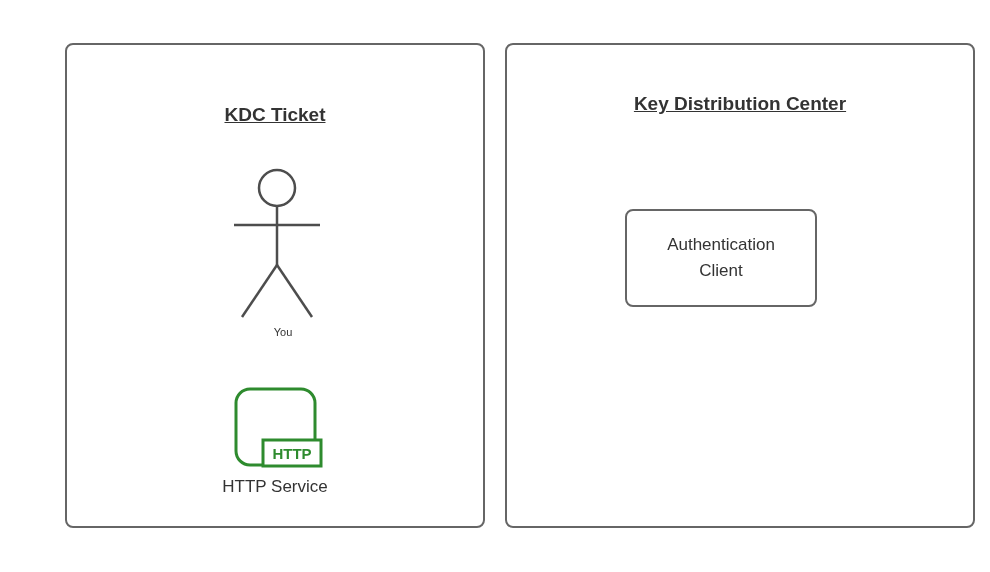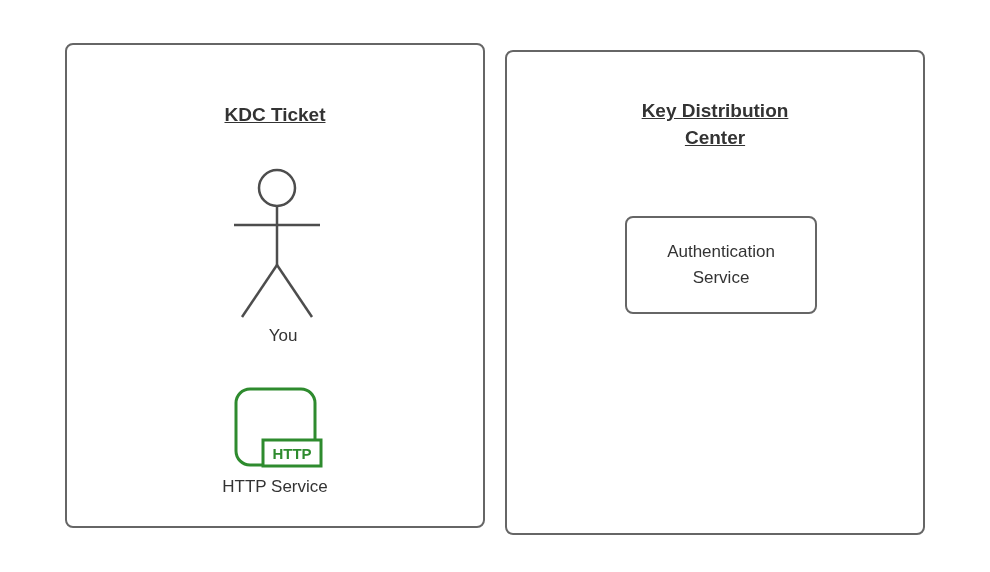--- a/index.html
+++ b/index.html
@@ -9,31 +9,31 @@
     --accent-green: #2e8b2e;
     --figure: #4d4d4d;
     --background: #ffffff;
   }
   html, body { width: 990px; height: 572px; background: var(--background); }
   body { font-family: "Liberation Sans", sans-serif; color: var(--text); }
   .canvas { position: relative; width: 990px; height: 572px; background: var(--background); overflow: hidden; }
 
   .panel { position: absolute; border: 2px solid var(--border); border-radius: 8px; background: var(--background); }
   .panel-left  { left: 65px;  top: 43px; width: 420px; height: 485px; }
-  .panel-right { left: 505px; top: 43px; width: 420px; height: 485px; margin-top: 7px; }
+  .panel-right { left: 505px; top: 43px; width: 470px; height: 485px; }
 
   .panel-title {
     position: absolute; font-weight: bold; font-size: 19px;
     text-decoration: underline; text-align: center; color: var(--text);
   }
   .title-left  { left: 0; right: 0; top: 59px; }
   .title-right { left: 110px; right: 110px; top: 46px; line-height: 1.4; }
 
   .actor { position: absolute; left: 145px; top: 122px; width: 130px; height: 158px; }
-  .actor-label { position: absolute; left: 16px; right: 0; top: 281px; text-align: center; font-size: 17px; color: var(--text); }
+  .actor-label { position: absolute; left: 16px; right: 0; top: 281px; text-align: center; font-size: 11px; color: var(--text); }
 
   .service-icon { position: absolute; left: 167px; top: 342px; width: 92px; height: 86px; }
   .service-label { position: absolute; left: 0; right: 0; top: 432px; text-align: center; font-size: 17px; color: var(--text); }
 
   .kdc-box {
     position: absolute; left: 118px; width: 192px; height: 98px;
     border: 2px solid var(--border); border-radius: 8px; background: var(--background);
     display: flex; align-items: center; justify-content: center;
     text-align: center; font-size: 17px; line-height: 1.55; padding: 8px 18px;
     color: var(--text);
@@ -71,18 +71,18 @@
       <text class="svg-http-text" x="58" y="72" text-anchor="middle" style="fill: var(--accent-green);">HTTP</text>
     </svg>
 
     <div class="service-label">HTTP Service</div>
   </div>
 
   <div class="panel panel-right">
     <div class="panel-title title-right">Key Distribution Center</div>
 
     <div class="kdc-box kdc-box-1">
-      <span>Authentication Service</span>
+      <span>Authentication Client</span>
     </div>
 
   </div>
 
 </div>
 
 </body></html>

